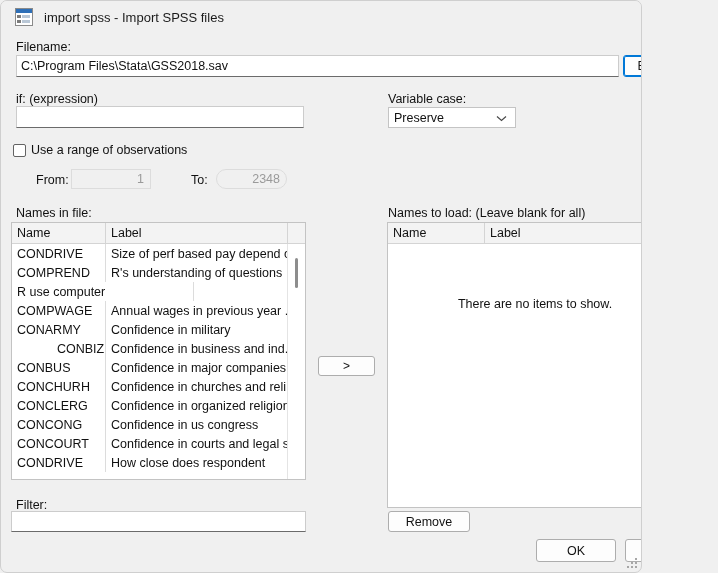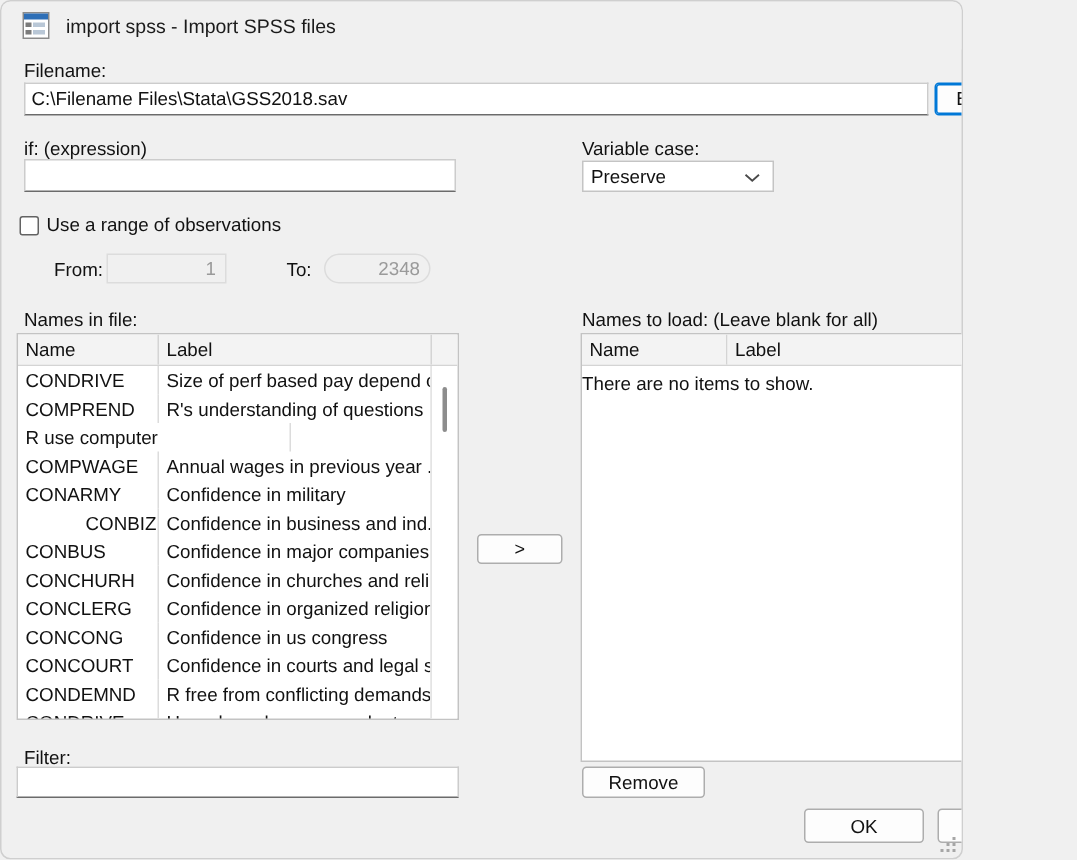--- a/index.html
+++ b/index.html
@@ -221,23 +221,25 @@
     font-size: 12.5px;
     color: #111111;
     display: flex;
     align-items: center;
     padding-left: 5px;
     border-right: 1px solid #dcdcdc;
     overflow: hidden;
     white-space: nowrap;
   }
   .grid-empty-msg {
+    text-align: center;
     font-size: 12.5px;
     color: #111111;
     padding-top: 5px;
+    margin-top: 48px;
   }
   .vscroll {
     position: absolute;
     top: 0;
     right: 0;
     width: 17px;
     height: 100%;
     background: #ffffff;
     border-left: 1px solid #e4e4e4;
   }
@@ -290,21 +292,21 @@
     <div class="close-btn">
       <svg width="13" height="13" viewBox="0 0 13 13">
         <line x1="1" y1="1" x2="12" y2="12" stroke="#1b1b1b" stroke-width="1.2"></line>
         <line x1="12" y1="1" x2="1" y2="12" stroke="#1b1b1b" stroke-width="1.2"></line>
       </svg>
     </div>
   </div>
 
   <div class="lbl" style="left:15px; top:40px;">Filename:</div>
 
-  <div class="txtfield" style="left:15px; top:54px; width:603px; height:22px;" title="">C:\Filename Files\Stata\GSS2018.sav</div>
+  <div class="txtfield" style="left:15px; top:54px; width:603px; height:22px;" title="">C:\Program Files\Stata\GSS2018.sav</div>
 
   <div class="btn focus" style="left:622px; top:54px; width:81px; height:22px;">Browse...</div>
 
   <div class="lbl" style="left:15px; top:92px;">if: (expression)</div>
 
   <div class="txtfield" style="left:15px; top:105px; width:288px; height:22px;" title=""></div>
 
   <div class="lbl" style="left:387px; top:92px;">Variable case:</div>
 
   <div class="combo" style="left:387px; top:106px; width:128px; height:21px;">
@@ -374,24 +376,20 @@
         </div>
         <div class="grow">
           <div class="gcell" style="width: 94px;">CONCONG</div>
           <div class="gcell" style="width: 182px;">Confidence in us congress</div>
         </div>
         <div class="grow">
           <div class="gcell" style="width: 94px;">CONCOURT</div>
           <div class="gcell" style="width: 182px;">Confidence in courts and legal s...</div>
         </div>
         <div class="grow">
-          <div class="gcell" style="width: 94px;">CONDEMND</div>
-          <div class="gcell" style="width: 182px;">R free from conflicting demands</div>
-        </div>
-        <div class="grow">
           <div class="gcell" style="width: 94px;">CONDRIVE</div>
           <div class="gcell" style="width: 182px;">How close does respondent</div>
         </div>
         <div class="vscroll">
         <div class="vthumb" style="top:14px; height:30px;"></div>
       </div>
     </div>
   </div>
 
   <div class="lbl" style="left:15px; top:498px;">Filter:</div>

